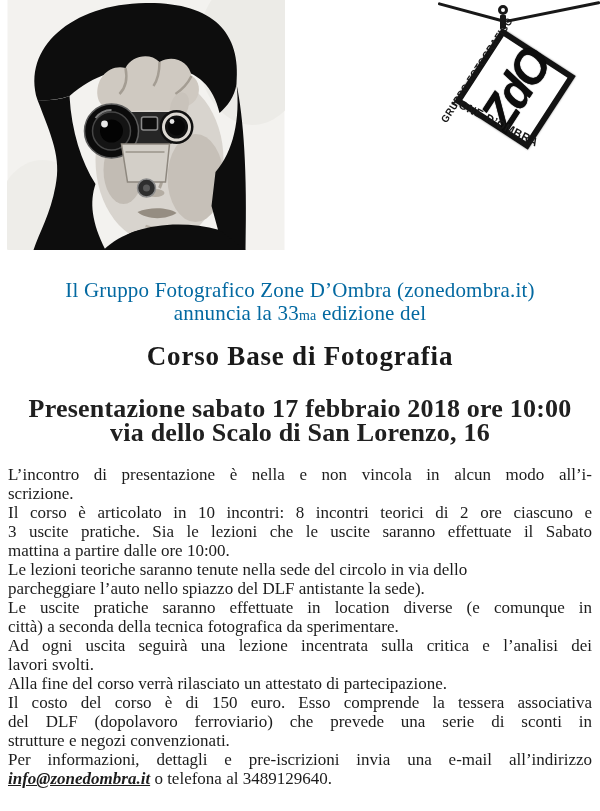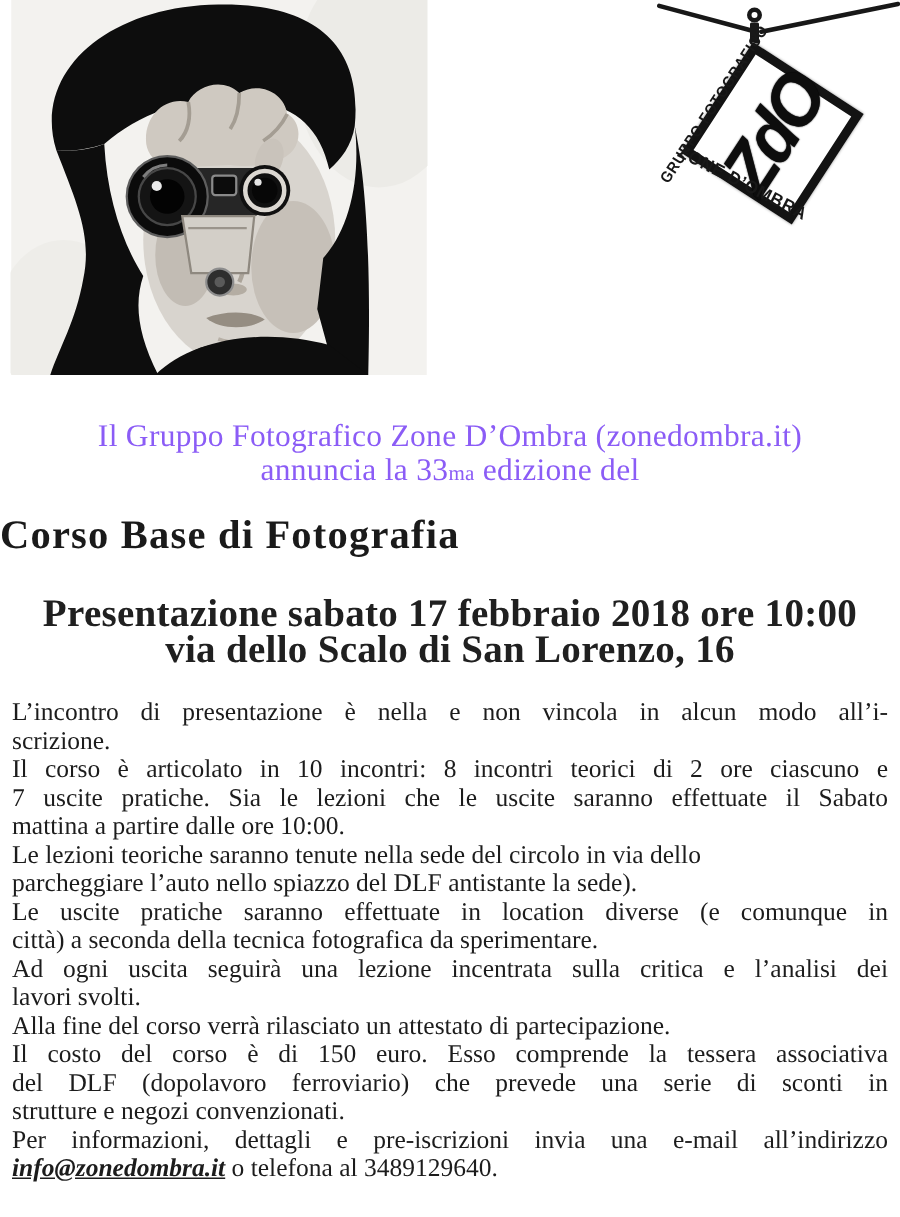--- a/index.html
+++ b/index.html
@@ -36,23 +36,23 @@
     letter-spacing:.6px;white-space:nowrap;color:#181818;
   }
   .lg-zone{
     position:absolute;left:28px;top:94px;transform-origin:0 0;
     transform:rotate(27deg) scaleX(.95);
     font-family:"Liberation Sans",sans-serif;font-weight:bold;font-size:12px;
     letter-spacing:.5px;white-space:nowrap;color:#181818;
   }
   
   .intro{position:absolute;top:279px;left:0;width:600px;text-align:center;
-    font-size:21px;line-height:23px;color:#8b5cf6;letter-spacing:.2px;}
+    font-size:21px;line-height:23px;color:#0369a1;letter-spacing:.2px;}
   .sup-small{font-size:14px;}
-  .title{position:absolute;top:341px;left:0;width:600px;margin:0;text-align:left;
+  .title{position:absolute;top:341px;left:0;width:600px;margin:0;text-align:center;
     font-size:27px;font-weight:bold;color:#1a1a1a;letter-spacing:.8px;}
   .present{position:absolute;top:397px;left:0;width:600px;text-align:center;
     font-size:26px;line-height:23.5px;font-weight:bold;color:#202020;letter-spacing:.2px;}
   
   .body-text{position:absolute;top:465px;left:8px;width:584px;
     font-size:17px;line-height:19px;color:#1c1c1c;}
   .bline{min-height:19px;}
   .bline.just{text-align:justify;text-align-last:justify;}
   .email-link{font-weight:bold;text-decoration:underline;color:#1c1c1c;font-style:italic;}
 </style>
@@ -135,21 +135,21 @@
 
   <div class="present">
     <div>Presentazione sabato 17 febbraio 2018 ore 10:00</div>
     <div>via dello Scalo di San Lorenzo, 16</div>
   </div>
 
   <div class="body-text">
       <div class="bline just">L’incontro di presentazione è nella e non vincola in alcun modo all’i-</div>
       <div class="bline">scrizione.</div>
       <div class="bline just">Il corso è articolato in 10 incontri: 8 incontri teorici di 2 ore ciascuno e</div>
-      <div class="bline just">7 uscite pratiche. Sia le lezioni che le uscite saranno effettuate il Sabato</div>
+      <div class="bline just">3 uscite pratiche. Sia le lezioni che le uscite saranno effettuate il Sabato</div>
       <div class="bline">mattina a partire dalle ore 10:00.</div>
       <div class="bline">Le lezioni teoriche saranno tenute nella sede del circolo in via dello</div>
       <div class="bline">parcheggiare l’auto nello spiazzo del DLF antistante la sede).</div>
       <div class="bline just">Le uscite pratiche saranno effettuate in location diverse (e comunque in</div>
       <div class="bline">città) a seconda della tecnica fotografica da sperimentare.</div>
       <div class="bline just">Ad ogni uscita seguirà una lezione incentrata sulla critica e l’analisi dei</div>
       <div class="bline">lavori svolti.</div>
       <div class="bline">Alla fine del corso verrà rilasciato un attestato di partecipazione.</div>
       <div class="bline just">Il costo del corso è di 150 euro. Esso comprende la tessera associativa</div>
       <div class="bline just">del DLF (dopolavoro ferroviario) che prevede una serie di sconti in</div>

